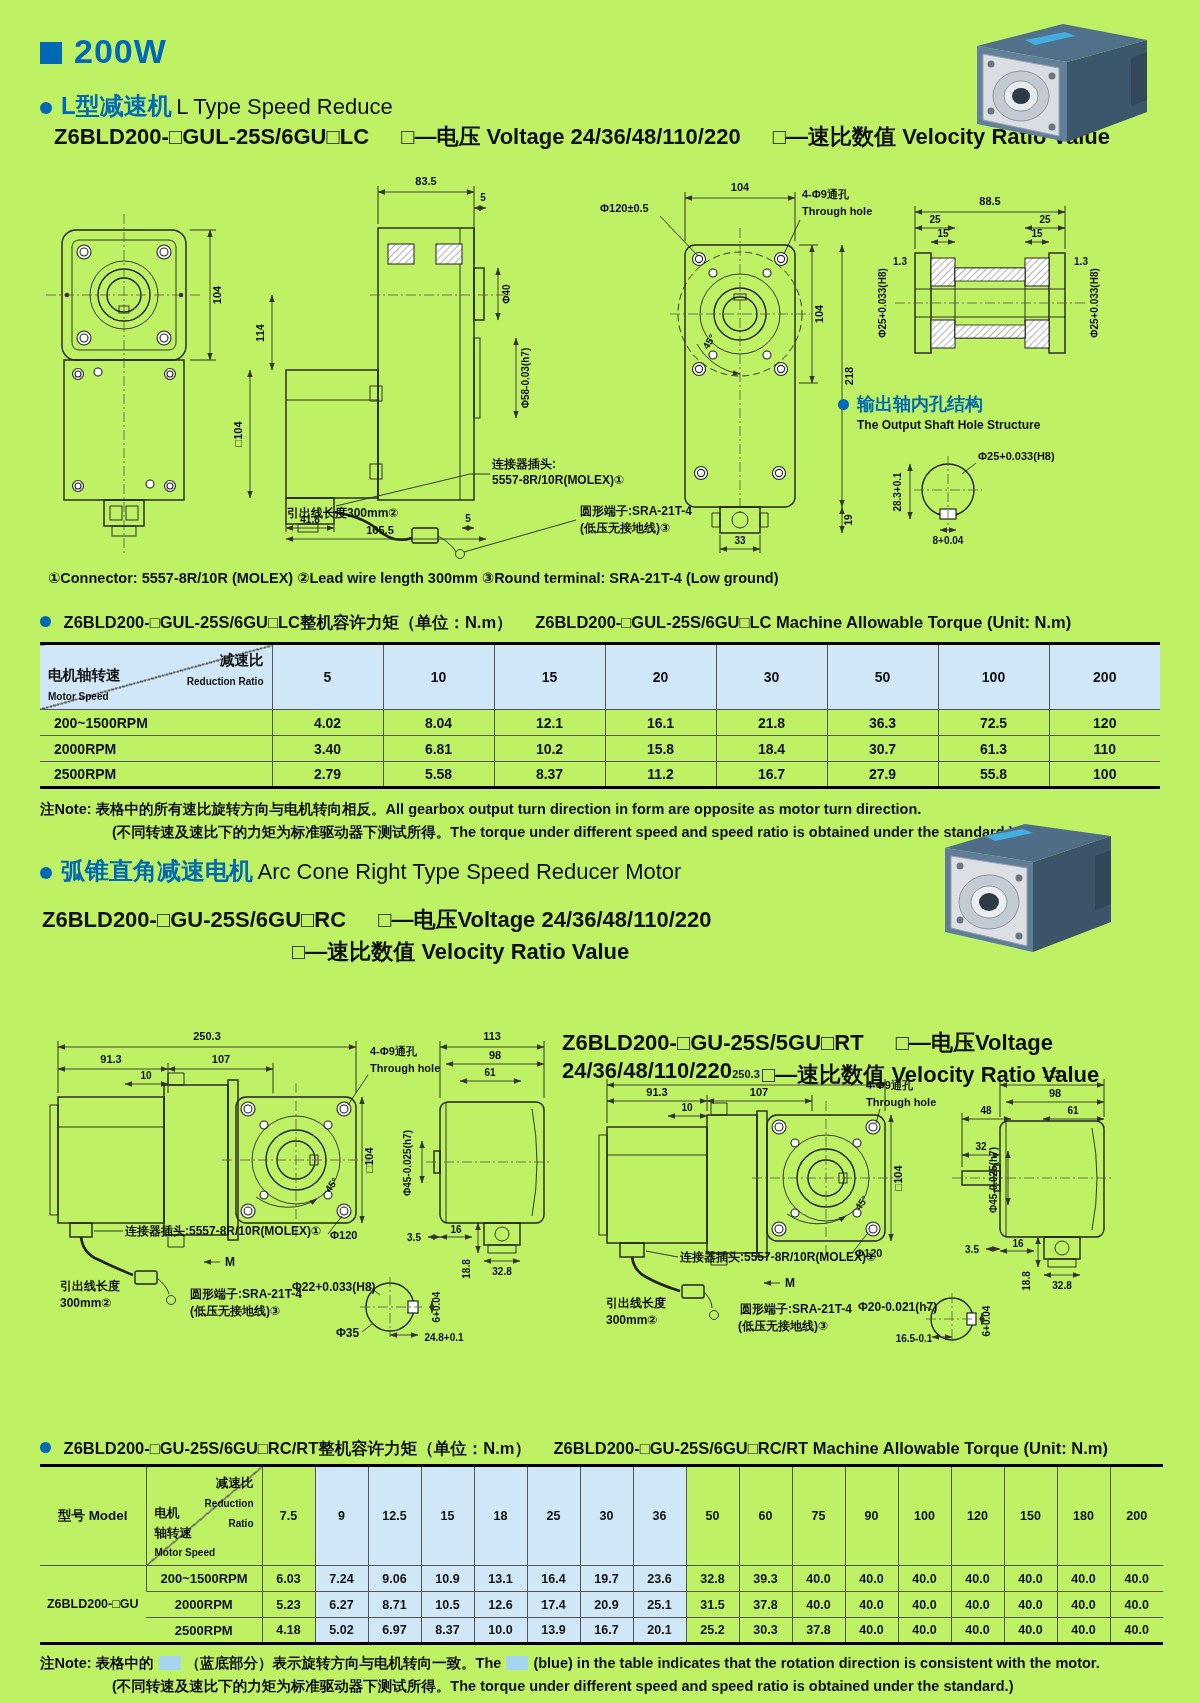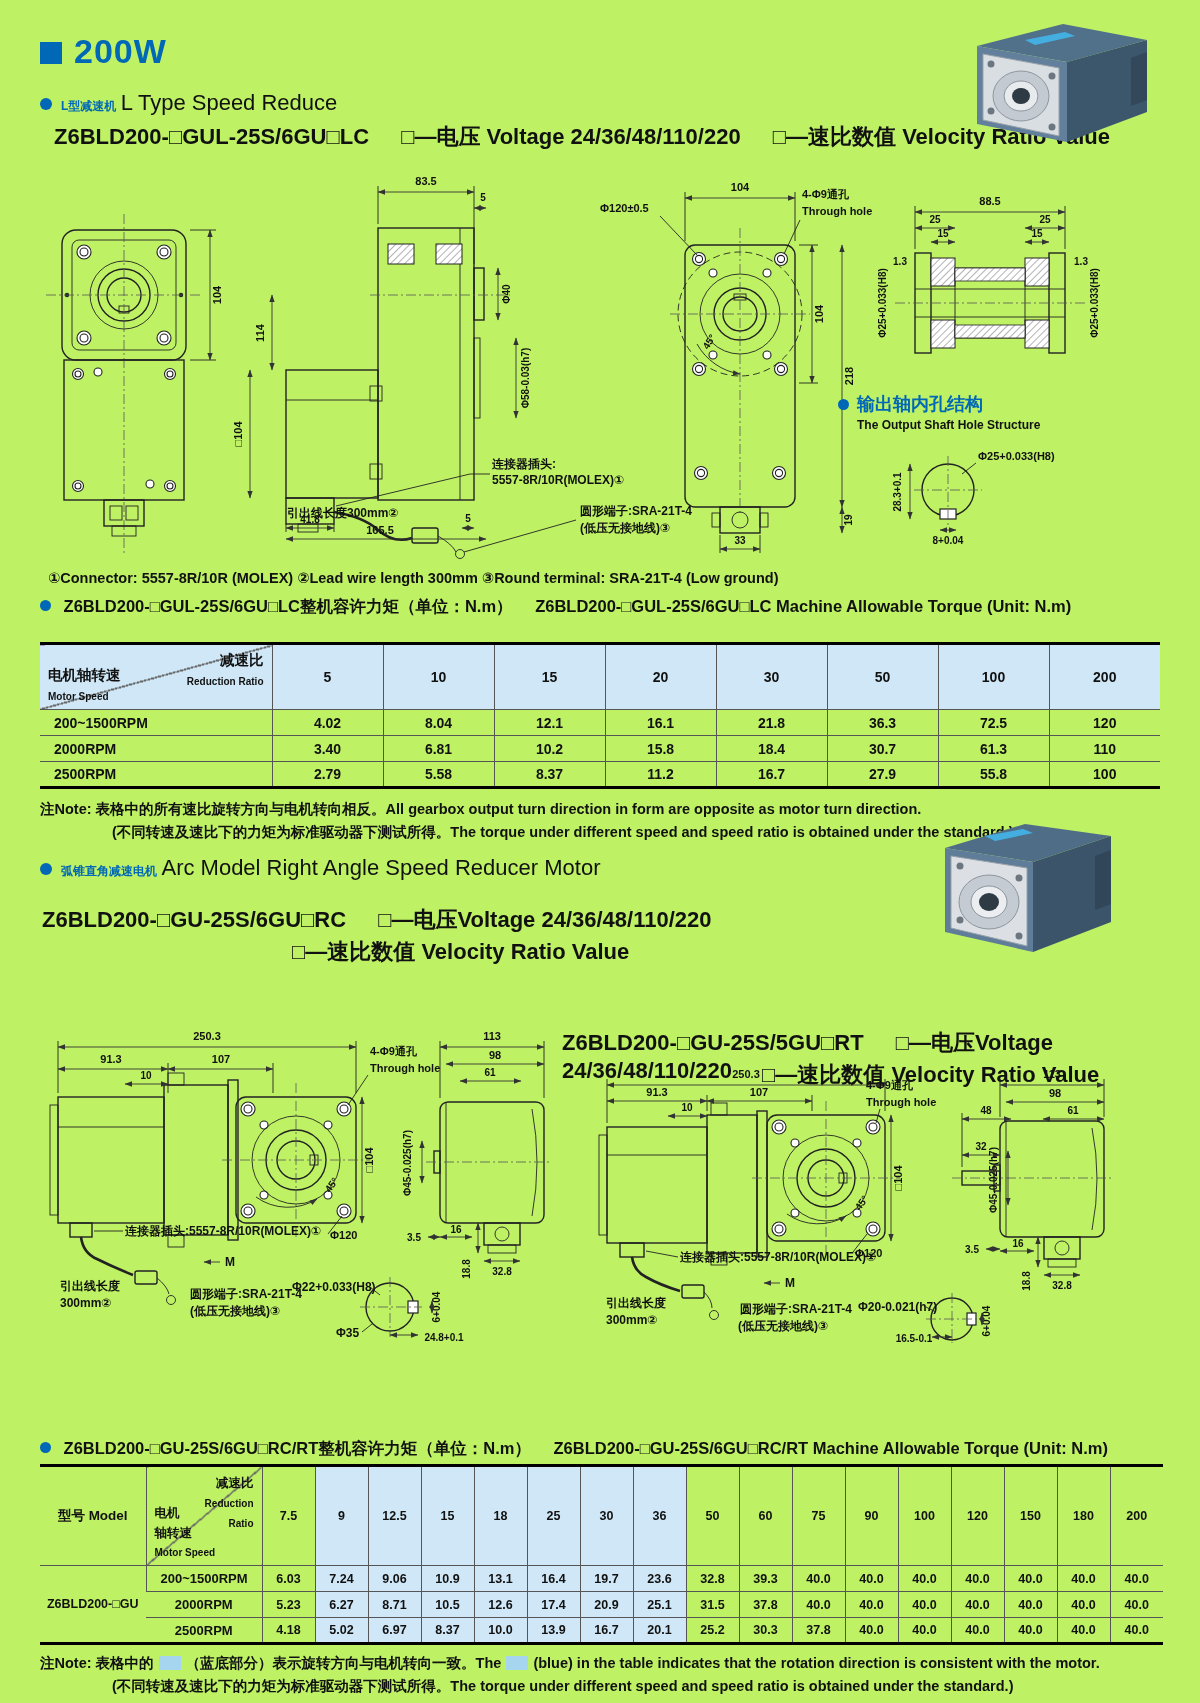--- a/index.html
+++ b/index.html
@@ -4,21 +4,21 @@
 <style>
   html,body { margin:0; padding:0; background:#fff; }
   body { font-family:"Liberation Sans","DejaVu Sans",sans-serif; color:#111; }
   .page { position:relative; width:1200px; height:1703px; background:#bef264; overflow:hidden; }
   .abs { position:absolute; }
   .blue { color:#0068b7; }
   .sqmark { display:inline-block; width:22px; height:22px; background:#0068b7; margin-right:12px; vertical-align:-1px; }
   .dotmark { display:inline-block; width:12px; height:12px; border-radius:50%; background:#0068b7; margin-right:9px; }
   .dotsm { display:inline-block; width:11px; height:11px; border-radius:50%; background:#0068b7; margin-right:8px; }
   .pgtitle { font-size:34px; font-weight:bold; color:#0068b7; letter-spacing:1px; }
-  .sechead-zh { font-size:12px; font-weight:bold; color:#0068b7; }
+  .sechead-zh { font-size:24px; font-weight:bold; color:#0068b7; }
   .sechead-en { font-size:22px; color:#111; }
   .modelline { font-size:22px; font-weight:700; color:#111; }
   .modelline .gap { margin-right:26px; }
   .notetext { font-size:14.5px; font-weight:600; color:#111; }
   .tbltitle { font-size:16.5px; font-weight:600; color:#111; }
   .tbltitle .gap { margin-right:18px; }
 
   table.t { border-collapse:collapse; table-layout:fixed; border-top:3px solid #000; border-bottom:3px solid #000; }
   table.t th, table.t td { border-left:1px solid #555; border-top:1px solid #555; padding:0; text-align:center; font-weight:600; }
   table.t tr > :first-child { border-left:none; }
@@ -297,21 +297,21 @@
     </g>
   </svg>
 
   <div class="abs" style="left:838px;top:392px;">
     <div><span class="dotsm"></span><span style="font-size:18px;font-weight:bold;" class="blue">输出轴内孔结构</span></div>
     <div style="font-size:12px;font-weight:600;margin:2px 0 0 19px;">The Output Shaft Hole Structure</div>
   </div>
 
   <div class="abs notetext" style="left:48px;top:570px;">①Connector: 5557-8R/10R (MOLEX) ②Lead wire length 300mm ③Round terminal: SRA-21T-4 (Low ground)</div>
 
-  <div class="abs tbltitle" style="left:40px;top:596px;">
+  <div class="abs tbltitle" style="left:40px;top:612px;">
     <span class="dotsm" style="vertical-align:1px;"></span>
     <span class="gap">Z6BLD200-□GUL-25S/6GU□LC整机容许力矩（单位：N.m）</span>
     <span>Z6BLD200-□GUL-25S/6GU□LC Machine Allowable Torque (Unit: N.m)</span>
   </div>
 
   <table class="t abs" style="left:40px;top:642px;width:1120px;">
     <colgroup>
         <col style="width:232px">
         <col span="8" style="width:111px">
       </colgroup>
@@ -366,21 +366,21 @@
   </tbody>
     </table>
 
   <div class="abs notesmall" style="left:40px;top:798px;width:1120px;">
     <div>注Note: 表格中的所有速比旋转方向与电机转向相反。All gearbox output turn direction in form are opposite as motor turn direction.</div>
     <div style="margin-left:72px;">(不同转速及速比下的力矩为标准驱动器下测试所得。The torque under different speed and speed ratio is obtained under the standard.)</div>
   </div>
 
   <div class="abs" style="left:40px;top:855px;">
     <span class="dotmark"></span><span class="sechead-zh">弧锥直角减速电机</span>
-    <span class="sechead-en">Arc Model Right Angle Speed Reducer Motor</span>
+    <span class="sechead-en">Arc Cone Right Type Speed Reducer Motor</span>
   </div>
 
   <svg class="abs" style="left:915px;top:806px;" width="235" height="162" viewBox="0 0 235 162">
     <polygon points="30,42 110,18 196,30 118,56" fill="#4f6d87"></polygon>
     <polygon points="196,30 118,56 118,146 196,116" fill="#3b5469"></polygon>
     <polygon points="30,42 118,56 118,146 30,126" fill="#5f7d98"></polygon>
     <polygon points="70,30 108,23 118,27 80,35" fill="#45aee0"></polygon>
     <polygon points="36,50 112,62 112,140 36,122" fill="#dce0e5" stroke="#99a2aa"></polygon>
     <ellipse cx="74" cy="96" rx="30" ry="27" fill="#c4cbd2" stroke="#8d969e"></ellipse>
     <ellipse cx="74" cy="96" rx="18" ry="16" fill="#ebedf0" stroke="#8d969e"></ellipse>

